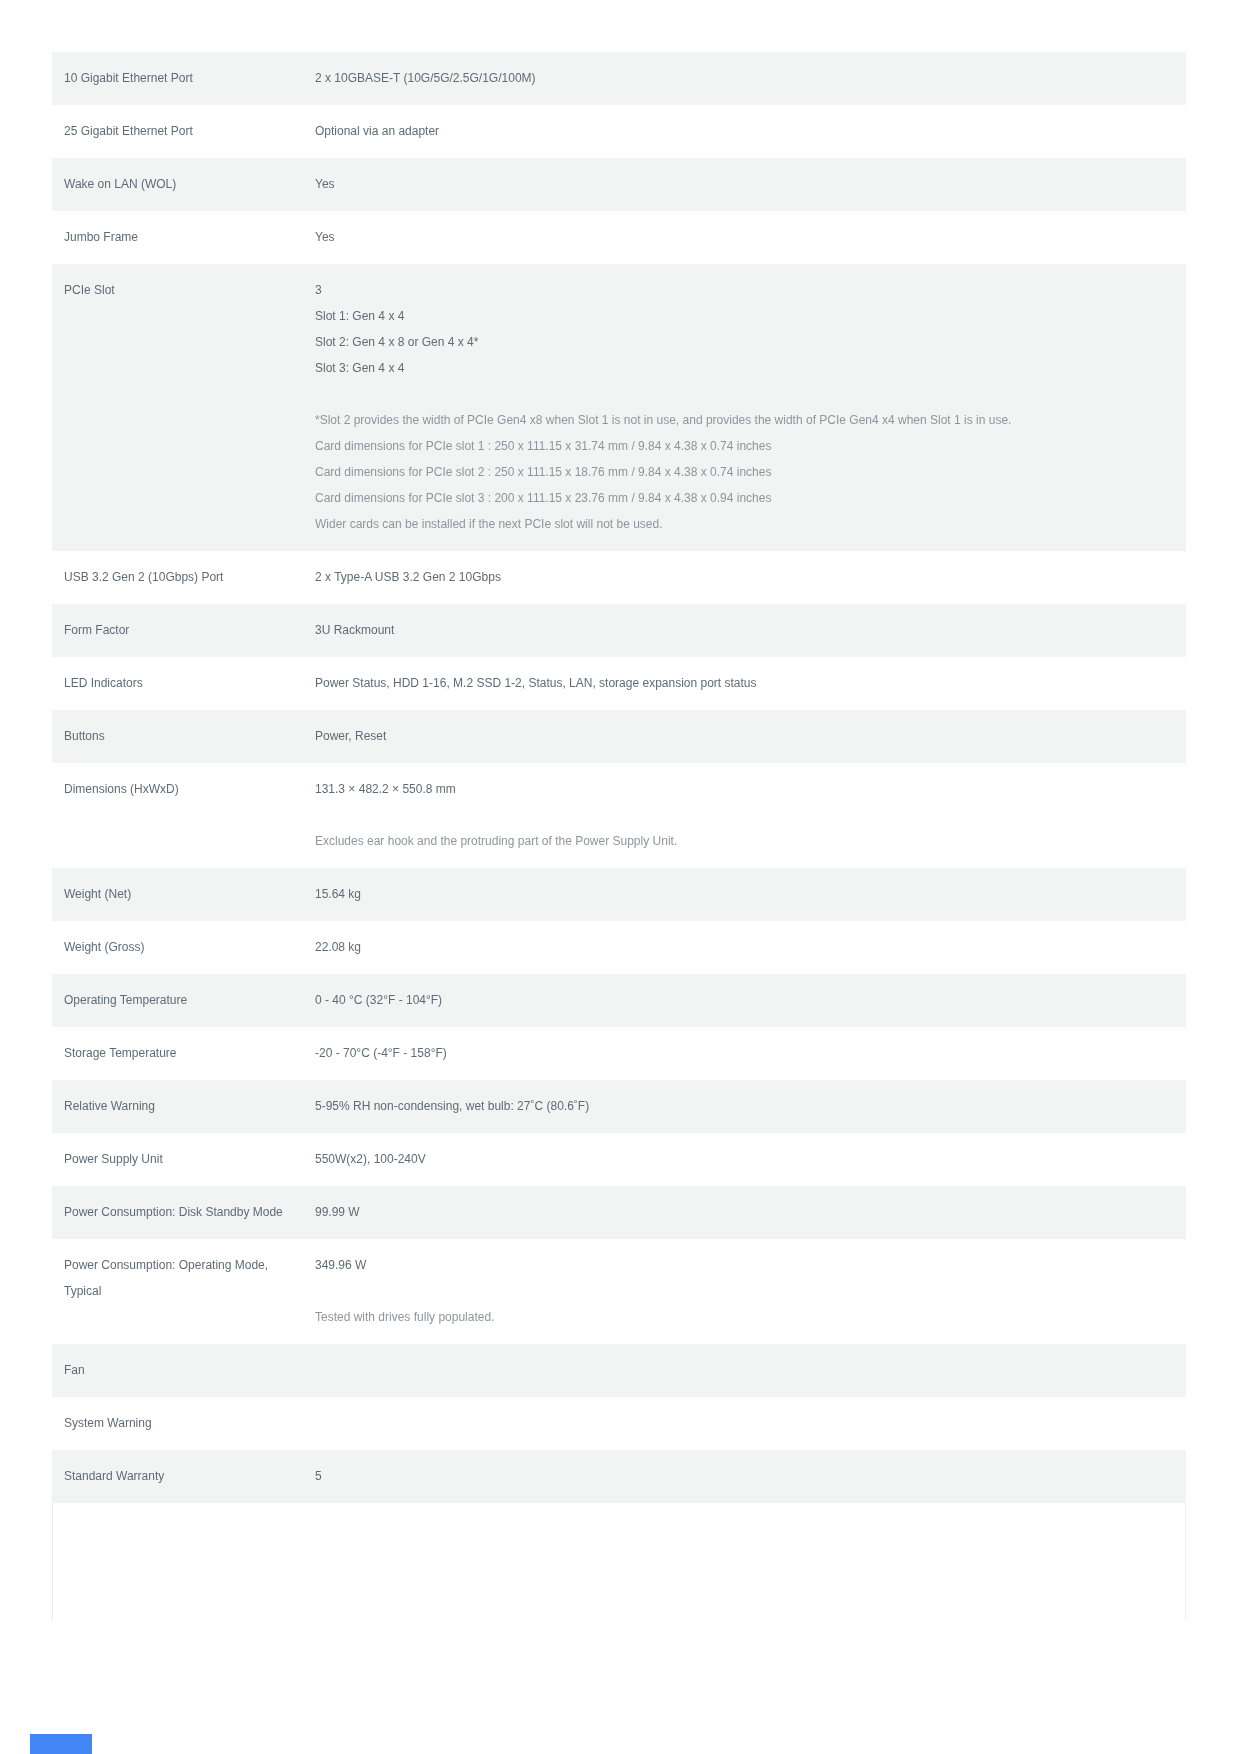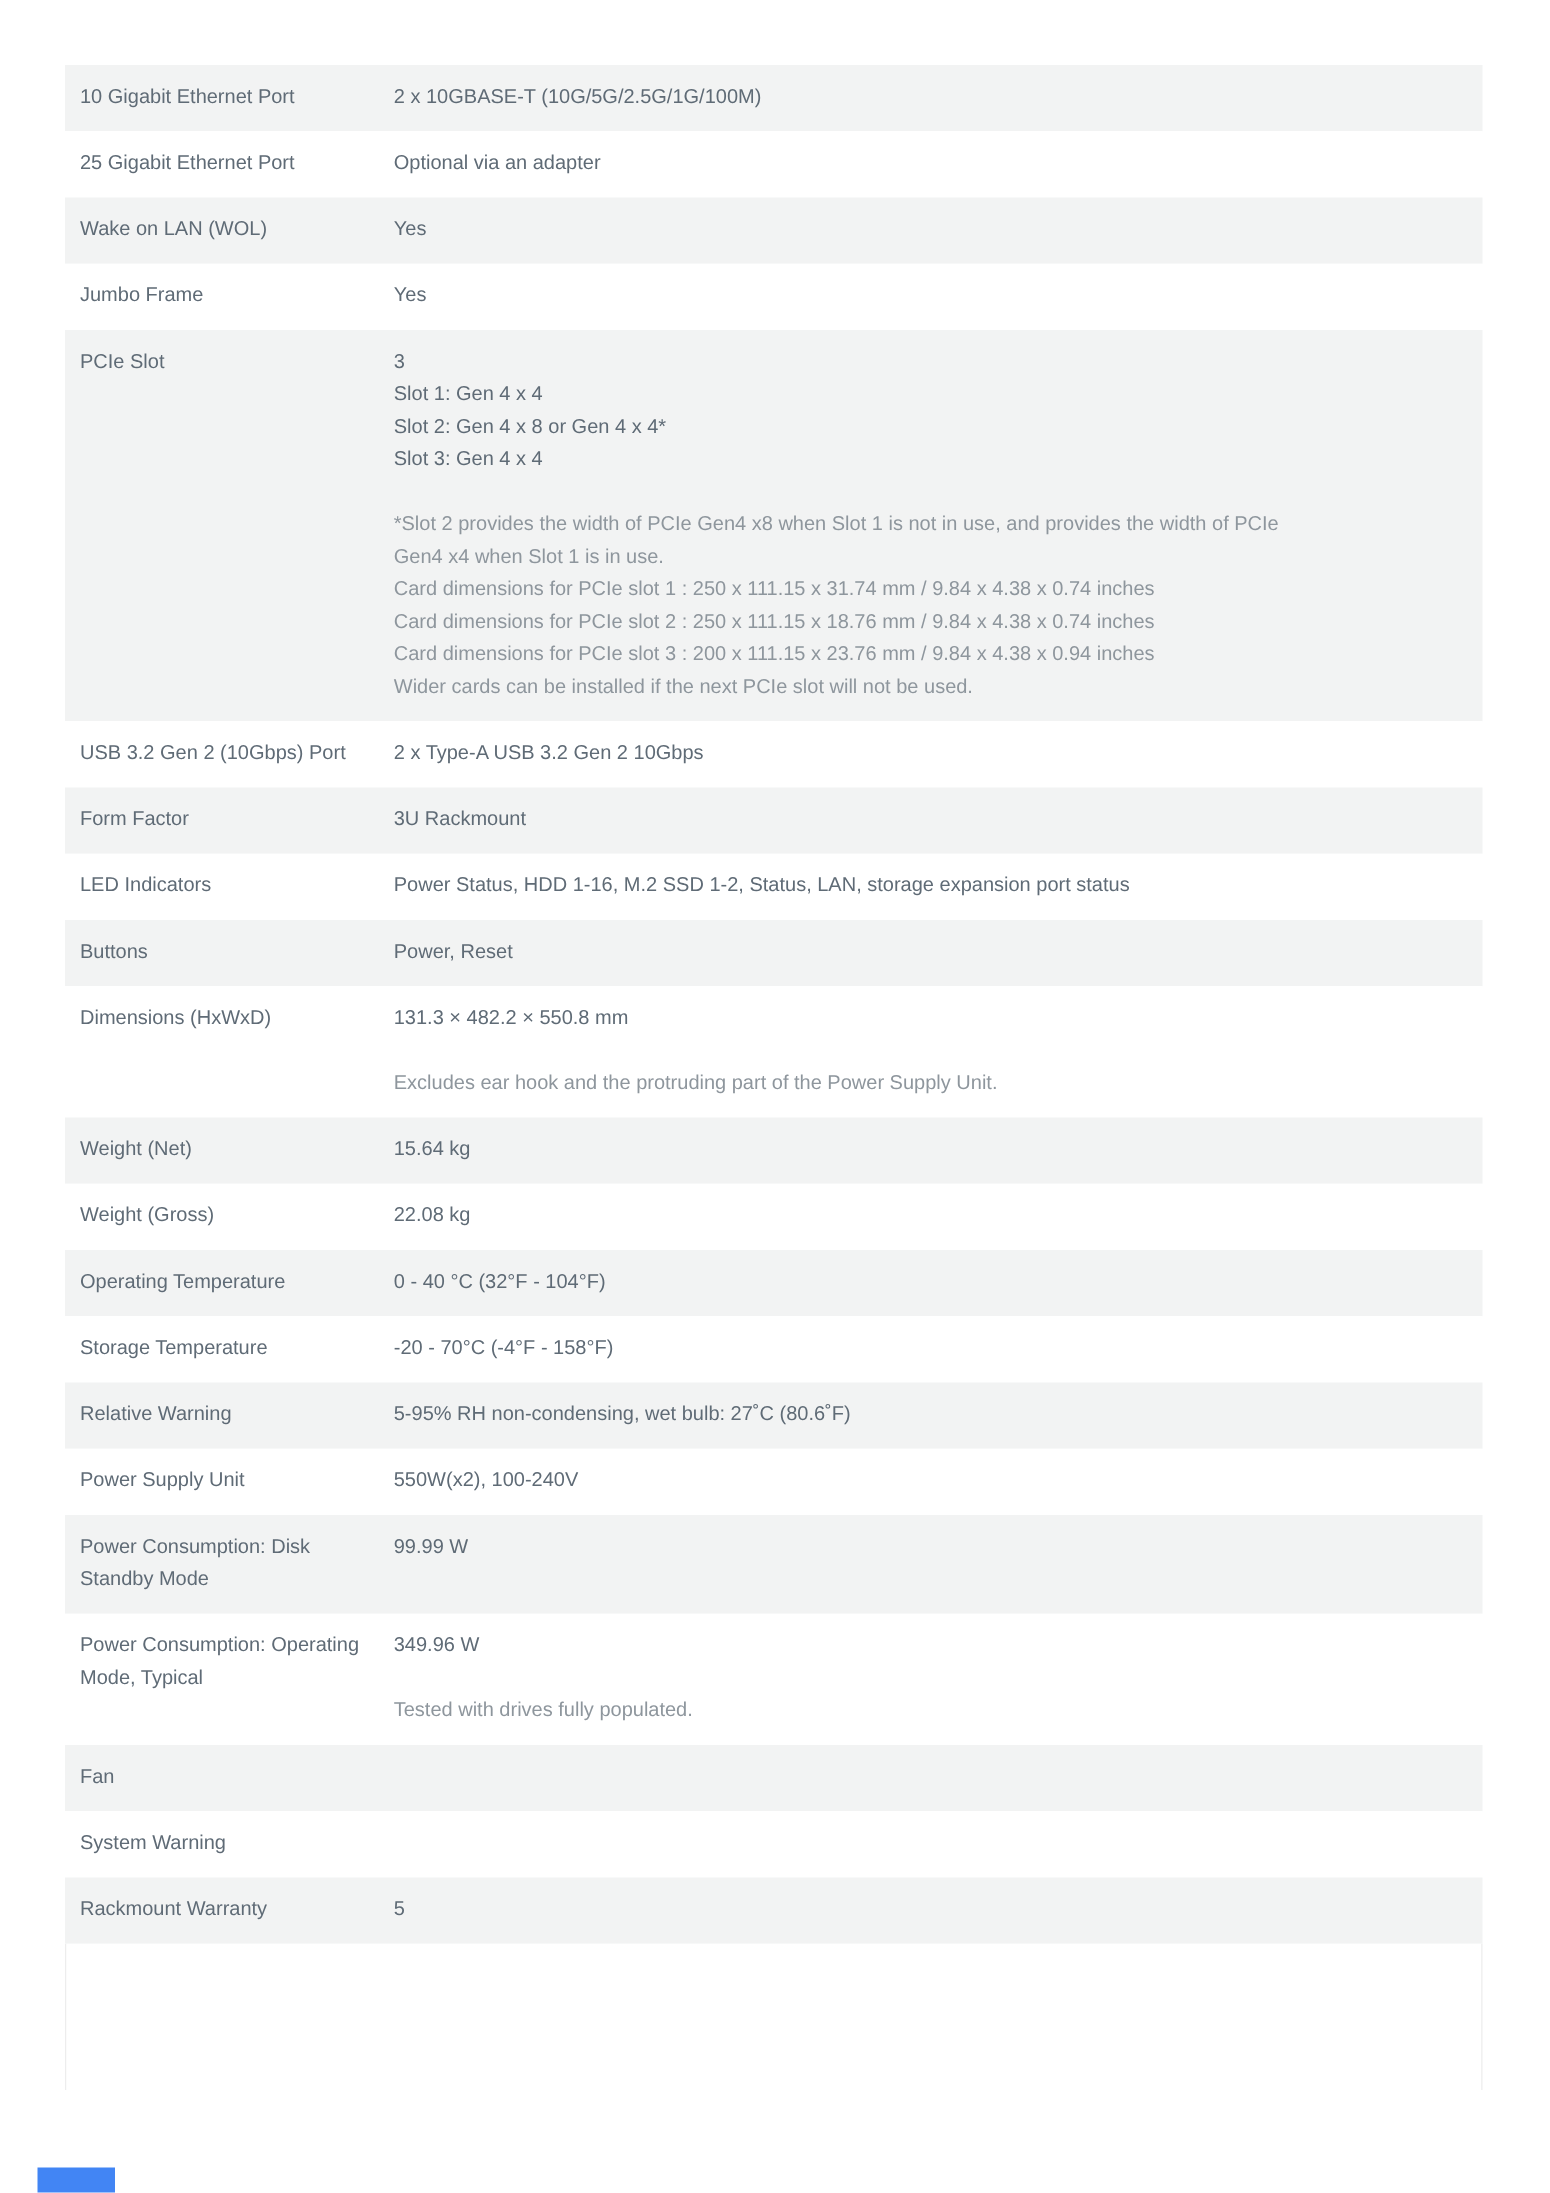--- a/index.html
+++ b/index.html
@@ -18,21 +18,21 @@
     position: absolute;
     left: 52px;
     top: 52px;
     width: 1134px;
   }
   .spec-table { width: 100%; }
   .spec-row {
     display: flex;
     align-items: flex-start;
     padding: 13px 12px 14px 12px;
-    font-size: 16px;
+    font-size: 12px;
     line-height: 26px;
   }
   .spec-row.odd  { background: var(--row-odd, #f2f3f3); }
   .spec-row.even { background: var(--row-even, #ffffff); }
   .spec-label {
     width: 251px;
     flex: none;
     padding-right: 14px;
   }
   .spec-value-cell { flex: 1; min-width: 0; }
@@ -186,21 +186,21 @@
           </div>
         </div>
       </div>
       <div class="spec-row odd">
         <div class="spec-label">Fan</div>
       </div>
       <div class="spec-row even">
         <div class="spec-label">System Warning</div>
       </div>
       <div class="spec-row odd">
-        <div class="spec-label">Rackmount Warranty</div>
+        <div class="spec-label">Standard Warranty</div>
         <div class="spec-value-cell">
           <div class="spec-value-line">5</div>
         </div>
       </div>
     </div>
   <div class="empty-footer-box"></div>
 </div>
 
 <div class="bottom-accent-bar"></div>
 

